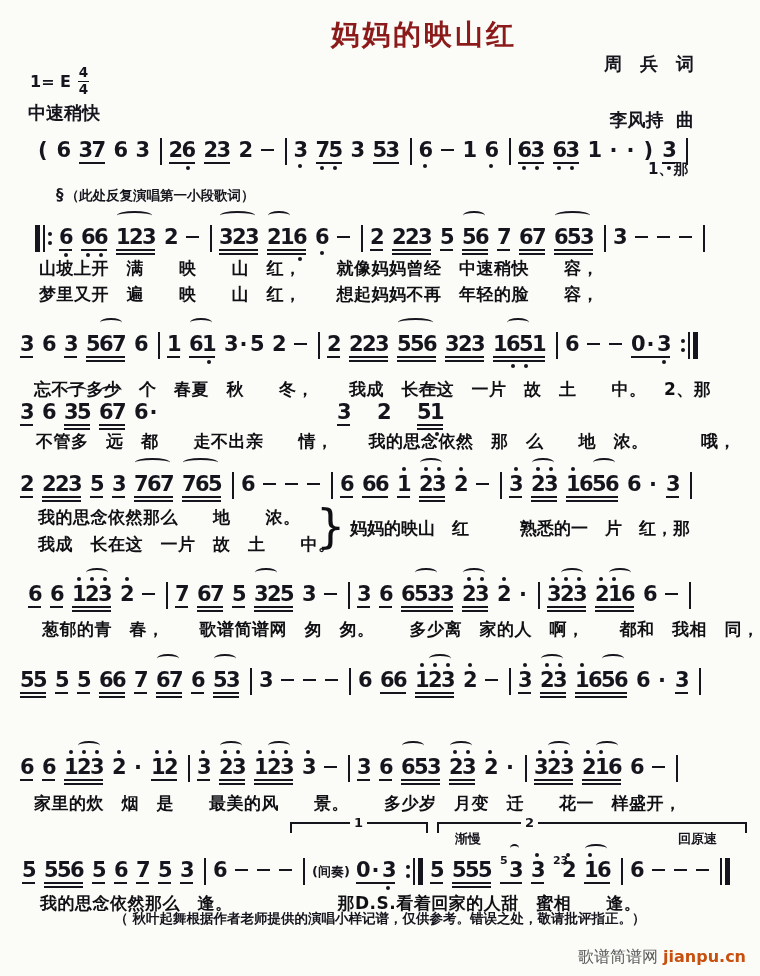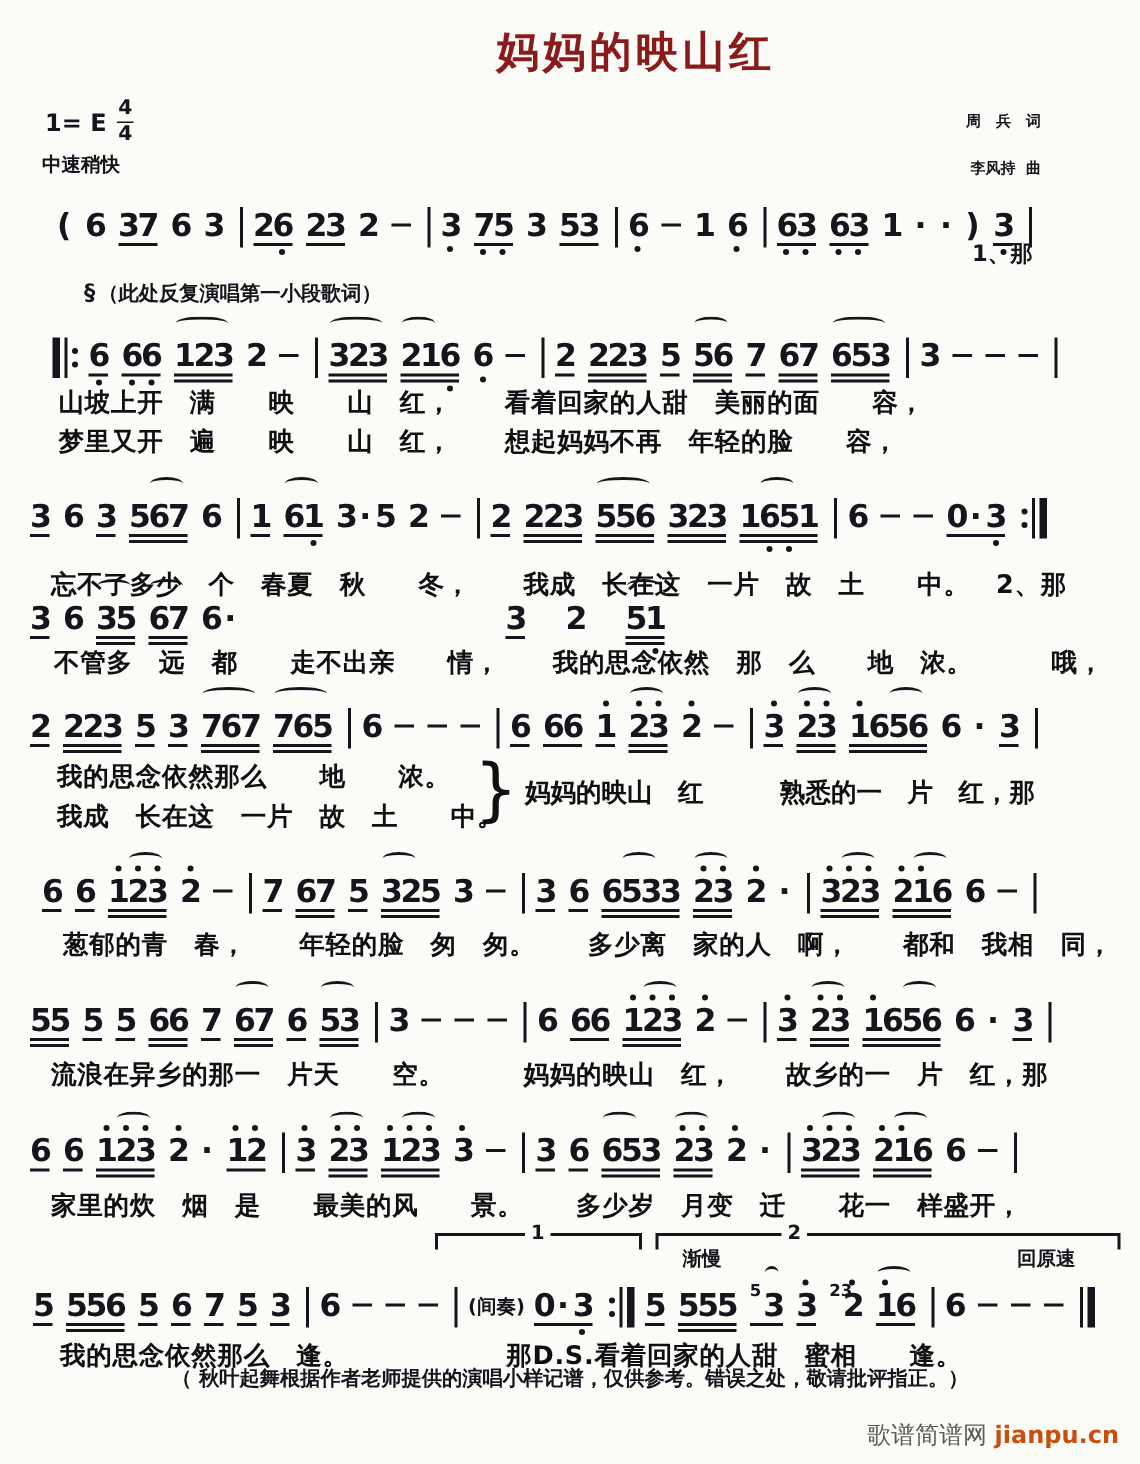--- a/index.html
+++ b/index.html
@@ -2,27 +2,27 @@
 <html><head>
 <meta charset="utf-8">
 <style>
   html,body{margin:0;padding:0;background:#fff;}
   .sheet{position:relative;width:760px;height:976px;background:#fbfbf8;
          font-family:"DejaVu Sans",sans-serif;color:#15151d;overflow:hidden;}
 
   .title{position:absolute;top:16px;left:0;width:100%;text-align:center;
          font-size:28px;font-weight:bold;color:#8b1b1b;letter-spacing:3px;margin-left:44px;}
   .credits{position:absolute;top:50px;right:66px;text-align:right;
-           font-weight:bold;font-size:10px;line-height:1.55;white-space:pre;margin-top:24px;}
+           font-weight:bold;font-size:18px;line-height:1.55;white-space:pre;}
   .keyblock{position:absolute;top:66px;left:30px;display:flex;align-items:center;
             gap:7px;font-weight:bold;font-size:16px;}
   .frac{display:inline-flex;flex-direction:column;align-items:center;
         font-size:13.5px;line-height:1.02;font-weight:bold;}
   .frac .fbar{width:11px;height:1.6px;background:#15151d;margin:1px 0;}
-  .tempo{position:absolute;top:101px;left:28px;font-size:13px;font-weight:bold;}
+  .tempo{position:absolute;top:101px;left:28px;font-size:18px;font-weight:bold;}
 
   .segno{position:absolute;top:186px;left:56px;font-size:13.5px;font-weight:bold;white-space:pre;}
   .segno .sg{font-size:15px;margin-right:2px;}
   .pickup{position:absolute;top:160px;left:648px;font-size:15px;font-weight:bold;}
 
   .system{position:absolute;left:0;width:760px;}
   .notes{display:flex;align-items:flex-start;}
   .tok{display:flex;flex-direction:column;align-items:flex-start;margin-right:9px;}
   .tie-row{height:8px;width:100%;position:relative;}
   .arc{position:absolute;top:0;height:7px;border-top:2.5px solid #15151d;
@@ -658,21 +658,21 @@
           <span class="dash">
             <i></i>
           </span>
           <span class="dash">
             <i></i>
           </span>
           <div class="bar">
             <i class="bl"></i>
           </div>
         </div>
-        <div class="lyric" style="left: 39px; top: 46px;">山坡上开　满　　映　　山　红，　　看着回家的人甜　美丽的面　　容，</div>
+        <div class="lyric" style="left: 39px; top: 46px;">山坡上开　满　　映　　山　红，　　就像妈妈曾经　中速稍快　　容，</div>
         <div class="lyric" style="left: 39px; top: 72px;">梦里又开　遍　　映　　山　红，　　想起妈妈不再　年轻的脸　　容，</div>
       </div>
       <div class="system" style="top: 318px;">
         <div class="notes" style="margin-left: 20px;">
           <div class="tok">
             <div class="tie-row"></div>
             <div class="dot-row hi">
               <span class="cell"></span>
             </div>
             <div class="txt u1">
@@ -1696,21 +1696,21 @@
               <span class="cell"></span>
             </div>
           </div>
           <span class="dash">
             <i></i>
           </span>
           <div class="bar">
             <i class="bl"></i>
           </div>
         </div>
-        <div class="lyric" style="left: 42px; top: 50px;">葱郁的青　春，　　年轻的脸　匆　匆。　　多少离　家的人　啊，　　都和　我相　同，</div>
+        <div class="lyric" style="left: 42px; top: 50px;">葱郁的青　春，　　歌谱简谱网　匆　匆。　　多少离　家的人　啊，　　都和　我相　同，</div>
       </div>
       <div class="system" style="top: 654px;">
         <div class="notes" style="margin-left: 20px;">
           <div class="tok">
             <div class="tie-row"></div>
             <div class="dot-row hi">
               <span class="cell"></span>
               <span class="cell"></span>
             </div>
             <div class="txt u1">
@@ -2008,21 +2008,20 @@
               <span class="cc">3</span>
             </div>
             <div class="dot-row lo">
               <span class="cell"></span>
             </div>
           </div>
           <div class="bar">
             <i class="bl"></i>
           </div>
         </div>
-        <div class="lyric" style="left: 34px; top: 51px;">流浪在异乡的那一　片天　　空。　　　妈妈的映山　红，　　故乡的一　片　红，那</div>
       </div>
       <div class="system" style="top: 741px;">
         <div class="notes" style="margin-left: 20px;">
           <div class="tok">
             <div class="tie-row"></div>
             <div class="dot-row hi">
               <span class="cell"></span>
             </div>
             <div class="txt u1">
               <span class="cc">6</span>

